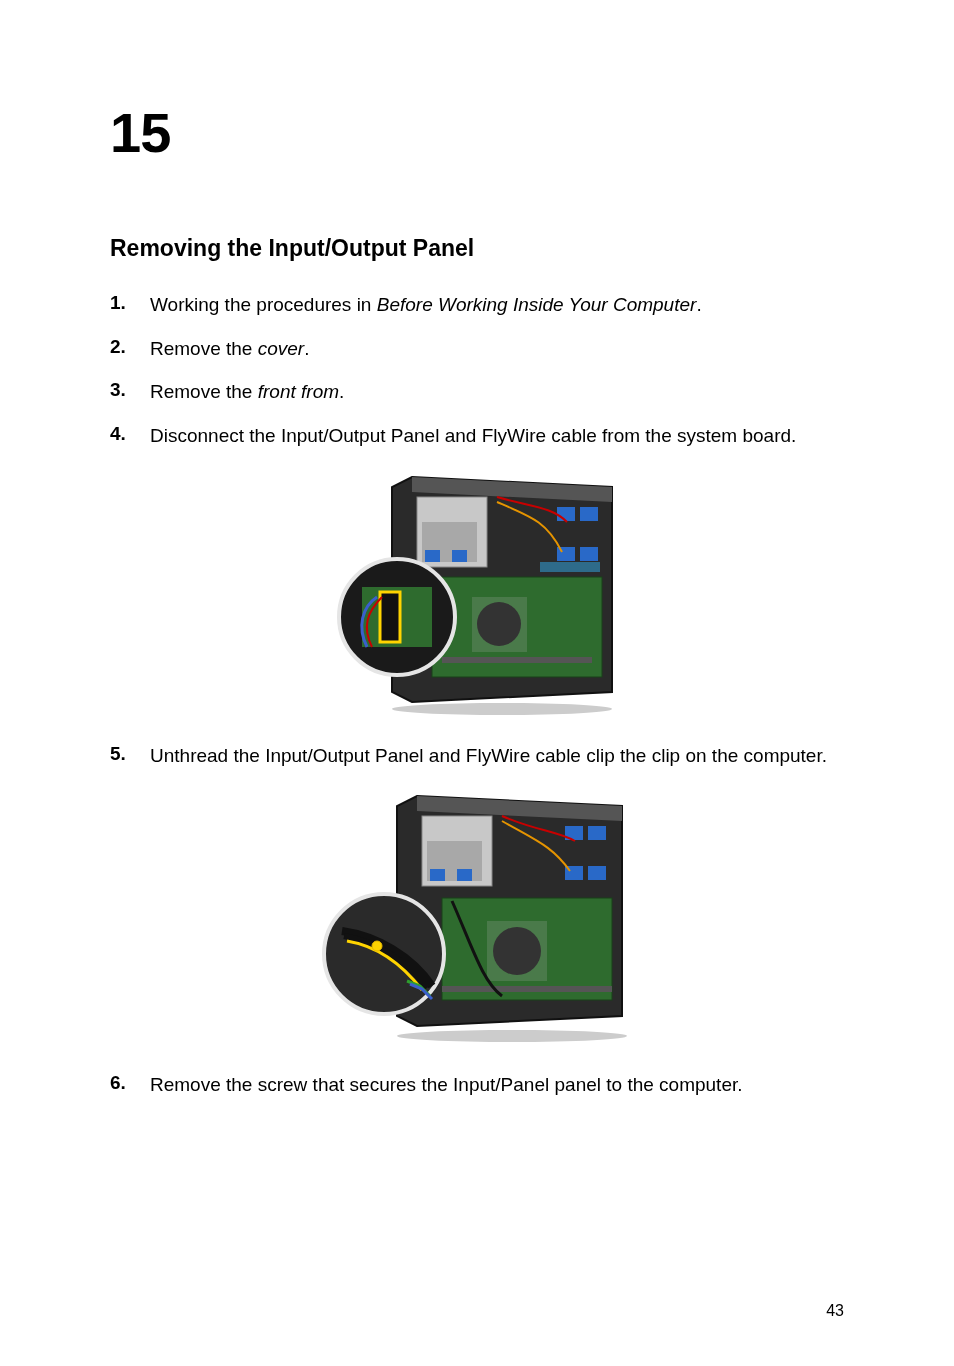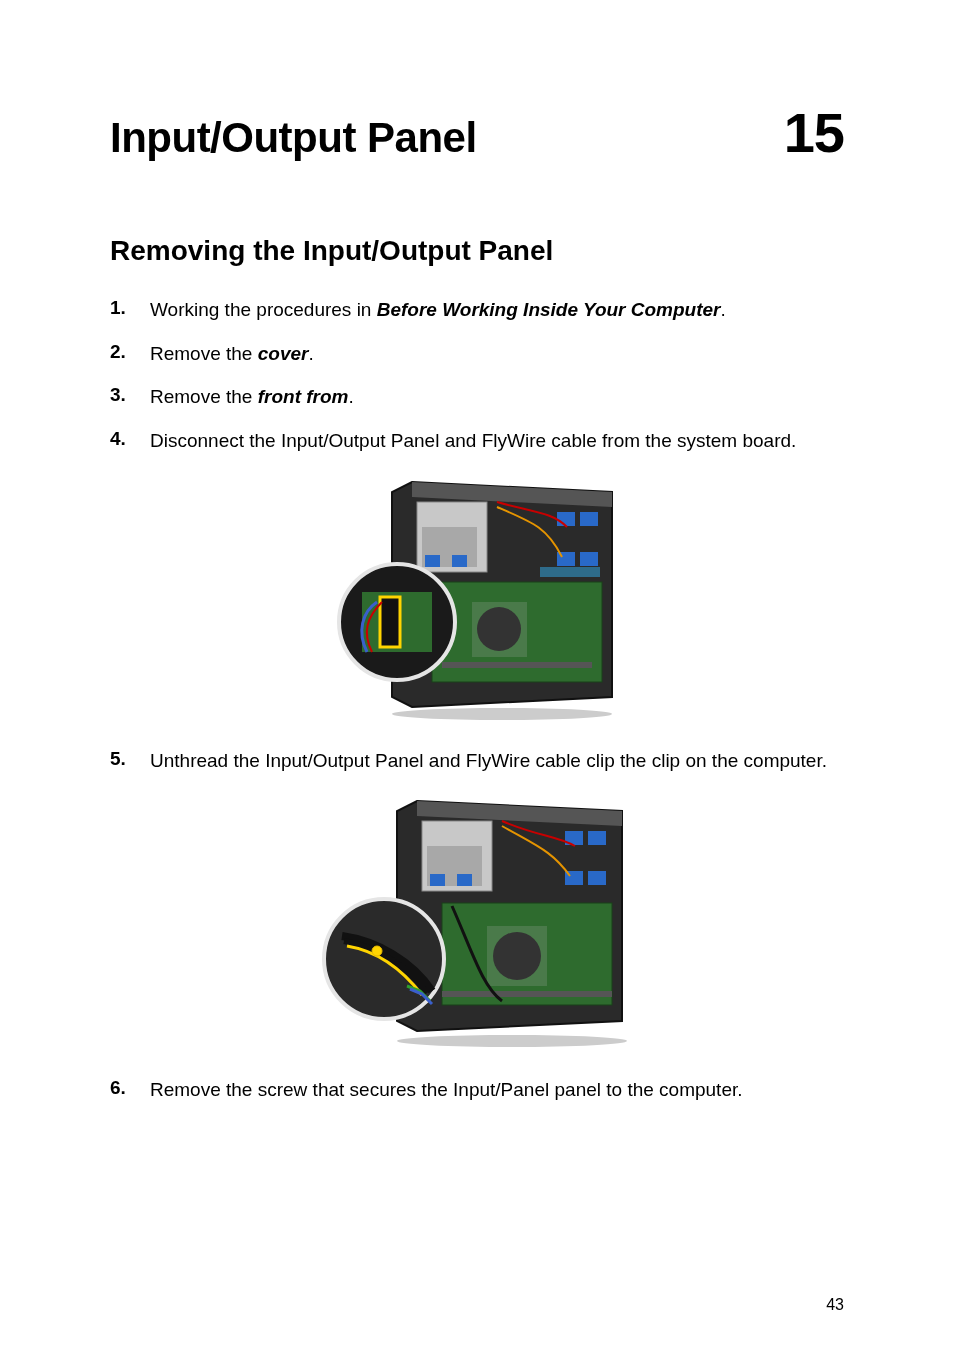--- a/index.html
+++ b/index.html
@@ -27,21 +27,21 @@
       font-stretch: condensed;
       letter-spacing: -0.5px;
     }
     .chapter-number {
       font-size: 56px;
       font-weight: bold;
       font-stretch: condensed;
       letter-spacing: -1px;
     }
     .section-heading {
-      font-size: 28px;
+      font-size: 23px;
       font-weight: bold;
       font-stretch: condensed;
       margin-bottom: 30px;
     }
     .step {
       display: flex;
       margin-bottom: 18px;
     }
     .step-marker {
       font-weight: bold;
@@ -49,41 +49,39 @@
       font-size: 19px;
       min-width: 40px;
     }
     .step-body {
       font-size: 19px;
       line-height: 1.35;
       flex: 1;
     }
     .step-body .em {
       font-style: italic;
-      font-weight: bold;
     }
     .figure {
       margin: 14px 0 22px 0;
       text-align: center;
     }
     .figure svg {
       display: inline-block;
     }
     .page-number {
       position: absolute;
-      bottom: 52px;
+      bottom: 46px;
       right: 110px;
       font-size: 16px;
     }
   </style>
 </head>
 <body>
 
 <div class="chapter-header">
-  <div class="chapter-title">Input/Output Panel</div>
   <div class="chapter-number">15</div>
 </div>
 
 <div class="section-heading">Removing the Input/Output Panel</div>
 
 <div class="step">
   <div class="step-marker">1.</div>
   <div class="step-body">
     <span>Working the procedures in </span><span class="em">Before Working Inside Your Computer</span><span>.</span>
   </div>

